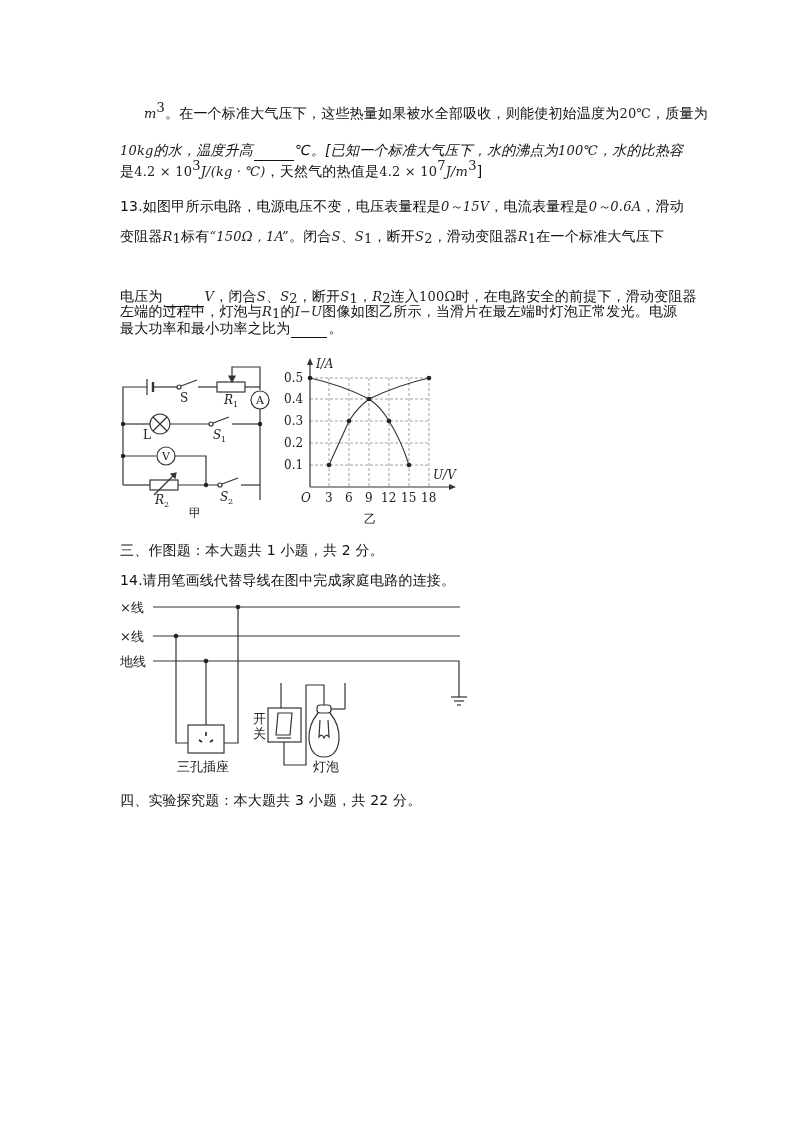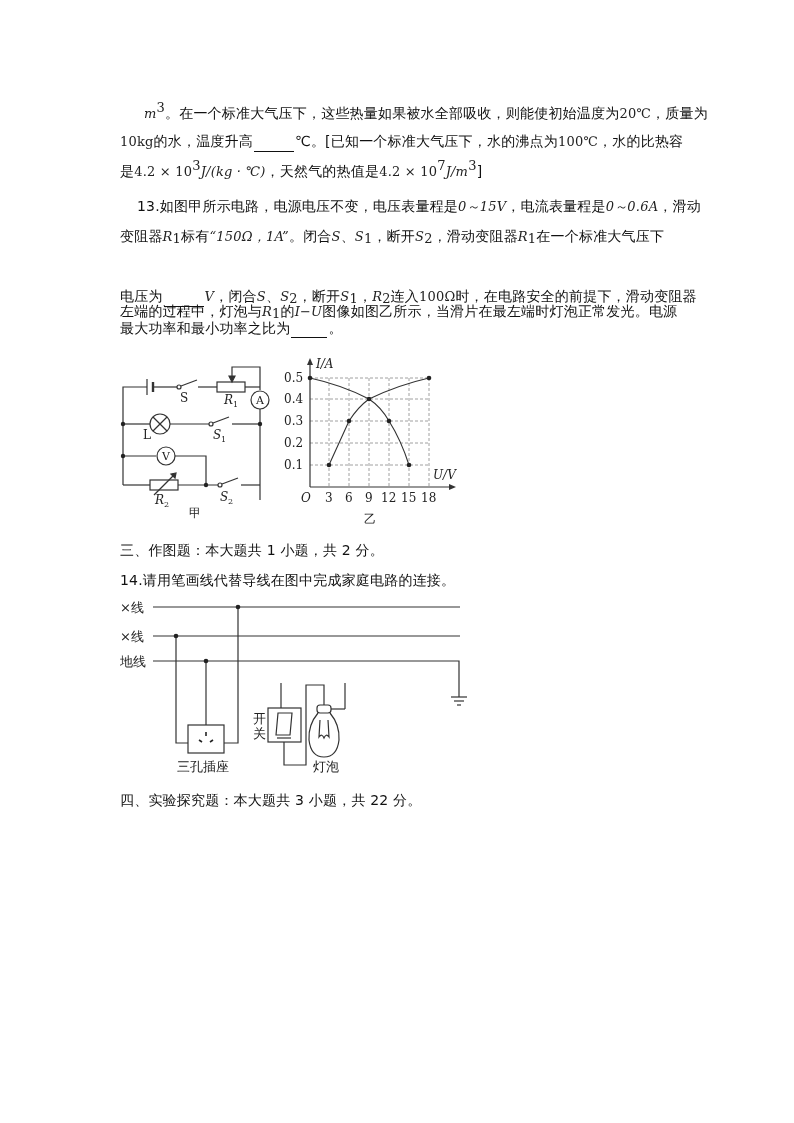--- a/index.html
+++ b/index.html
@@ -14,28 +14,28 @@
   .blank.short { width:36px; }
   .fig { position:absolute; }
   svg text { font-family: "DejaVu Serif", "Liberation Serif", serif; }
 </style>
 </head>
 <body>
 
 <div class="line" style="top:103px;margin-left:24px;">
   <span class="mi">m</span><sup class="m">3</sup><span>。在一个标准大气压下，这些热量如果被水全部吸收，则能使初始温度为</span><span class="m">20℃</span><span>，质量为</span>
 </div>
-<div class="line" style="top:131px;">
+<div class="line" style="top:140px;font-style:italic;">
   <span class="m">10kg</span><span>的水，温度升高</span><span class="blank"></span><span>℃。[已知一个标准大气压下，水的沸点为</span><span class="m">100℃</span><span>，水的比热容</span>
 </div>
 <div class="line" style="top:161px;">
   <span>是</span><span class="m">4.2 × 10</span><sup class="m">3</sup><span class="mi">J/(kg · ℃)</span><span>，天然气的热值是</span><span class="m">4.2 × 10</span><sup class="m">7</sup><span class="mi">J/m</span><sup class="m">3</sup><span>]</span>
 </div>
 
-<div class="line" style="top:196px;margin-left:17px;">
+<div class="line" style="top:196px;">
   <span>13.如图甲所示电路，电源电压不变，电压表量程是</span><span class="mi">0～15V</span><span>，电流表量程是</span><span class="mi">0～0.6A</span><span>，滑动</span>
 </div>
 <div class="line" style="top:226px;">
   <span>变阻器</span><span class="mi">R</span><sub class="m">1</sub><span>标有</span><span class="mi">“150Ω，1A”</span><span>。闭合</span><span class="mi">S</span><span>、</span><span class="mi">S</span><sub class="m">1</sub><span>，断开</span><span class="mi">S</span><sub class="m">2</sub><span>，滑动变阻器</span><span class="mi">R</span><sub class="m">1</sub><span>在一个标准大气压下</span>
 </div>
 <div class="line" style="top:256px;margin-top:45px;">
   <span>左端的过程中，灯泡与</span><span class="mi">R</span><sub class="m">1</sub><span>的</span><span class="mi">I−U</span><span>图像如图乙所示，当滑片在最左端时灯泡正常发光。电源</span>
 </div>
 <div class="line" style="top:286px;">
   <span>电压为</span><span class="blank"></span><span class="mi">V</span><span>，闭合</span><span class="mi">S</span><span>、</span><span class="mi">S</span><sub class="m">2</sub><span>，断开</span><span class="mi">S</span><sub class="m">1</sub><span>，</span><span class="mi">R</span><sub class="m">2</sub><span>连入</span><span class="m">100Ω</span><span>时，在电路安全的前提下，滑动变阻器</span>

